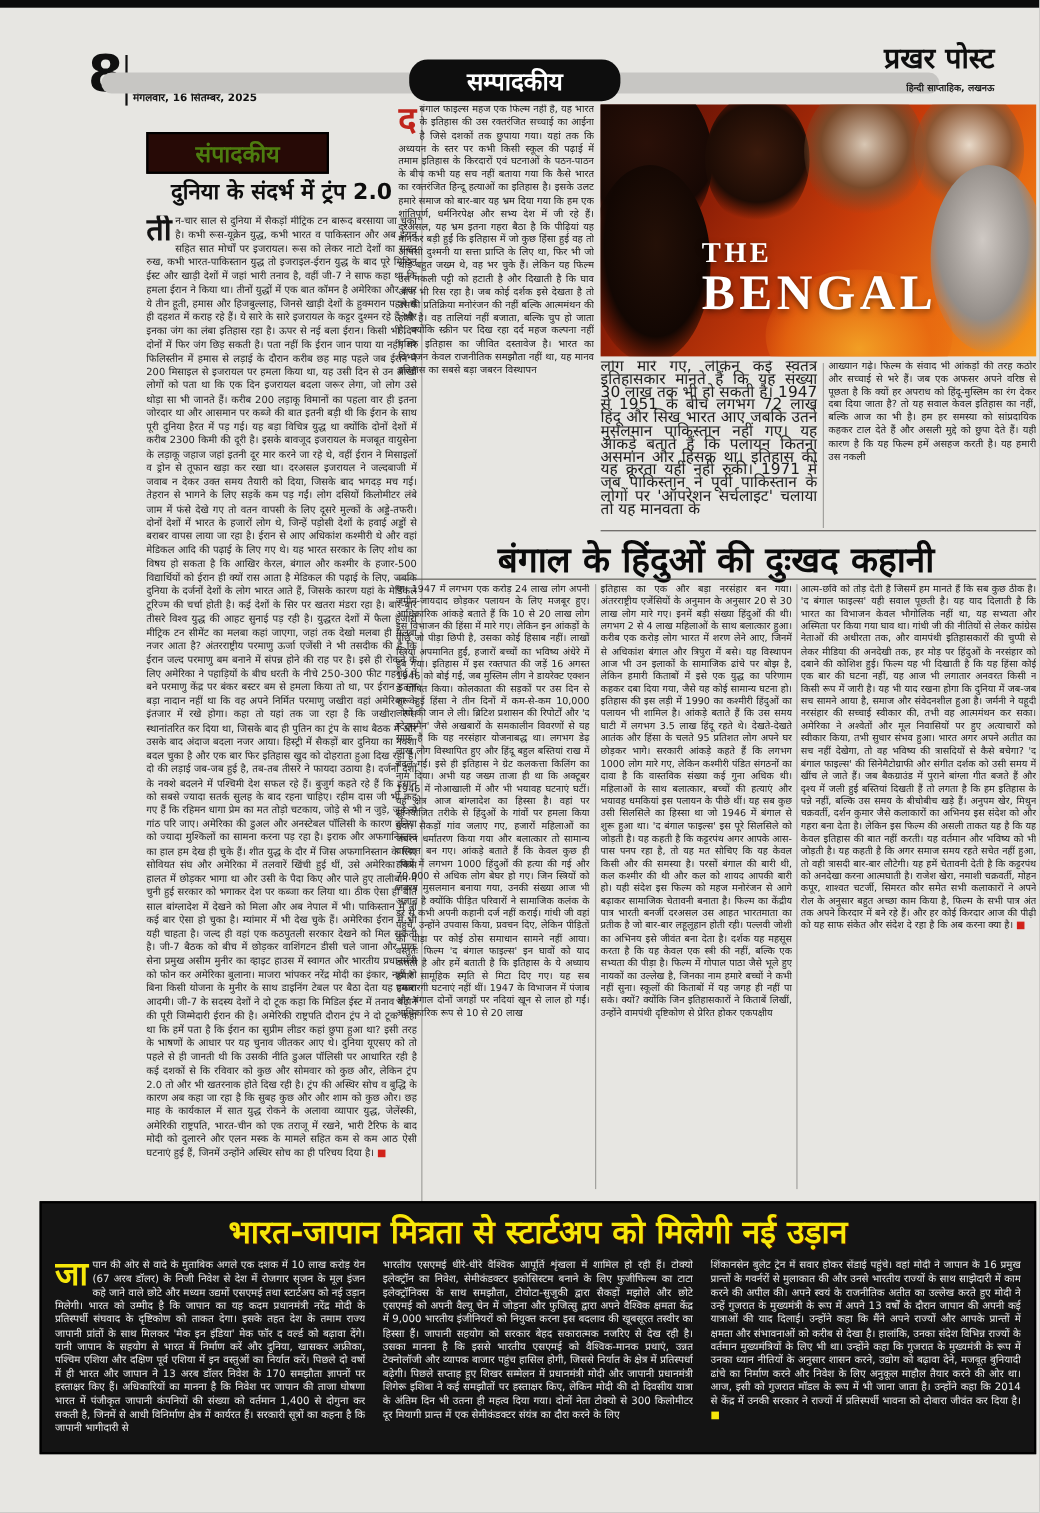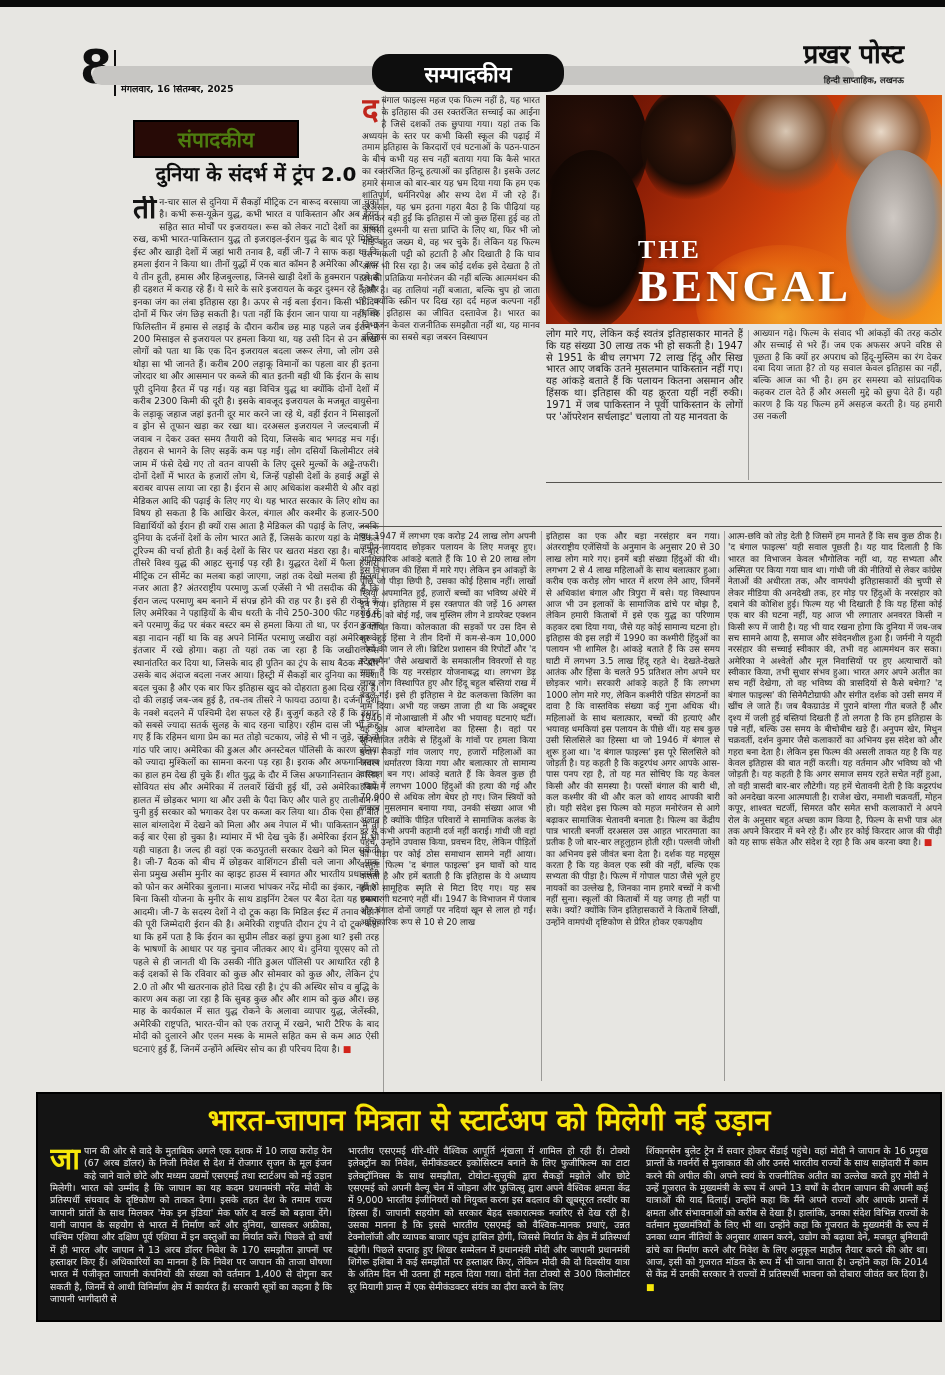--- a/index.html
+++ b/index.html
@@ -33,24 +33,24 @@
   .dropcap-yellow{float:left;font-size:30px;line-height:27px;font-weight:bold;color:#f6e70a;padding:0 4px 0 0;}
   .endmark-red{color:#d2231a;font-size:9px;}
   .endmark-yellow{color:#f6e70a;font-size:9px;}
 
   
   #bg-intro{left:362px;top:95px;width:178px;height:392px;font-size:8.9px;line-height:11.85px;}
   #poster{left:546px;top:95px;width:396px;height:229px;overflow:hidden;
     background:linear-gradient(125deg,#4a0c04 0%,#8c1e06 28%,#c93c0a 55%,#e86a10 78%,#f59b1c 100%);}
   .blob{position:absolute;border-radius:50%;}
   #poster-title{position:absolute;left:92px;top:122px;color:#fff;font-family:"Liberation Serif",serif;
-    text-shadow:0 2px 6px rgba(0,0,0,.55);margin-top:20px;}
+    text-shadow:0 2px 6px rgba(0,0,0,.55);}
   #poster-title .t1{font-size:26px;font-weight:bold;letter-spacing:3px;line-height:1;}
   #poster-title .t2{font-size:45px;font-weight:bold;letter-spacing:4px;line-height:1.05;}
-  #bg-below{left:546px;top:328px;width:197px;height:155px;font-size:10px;line-height:11.8px;}
+  #bg-below{left:546px;top:328px;width:197px;height:155px;font-size:14px;line-height:11.8px;}
   #bg-righttop{left:753px;top:328px;width:189px;height:155px;font-size:8.9px;line-height:11.8px;}
   #bg-headline{left:360px;top:486px;width:582px;text-align:center;font-size:32px;font-weight:bold;color:#0b0b0b;}
   #bg-c1{left:360px;top:531px;width:176px;height:552px;font-size:8.7px;line-height:11.35px;}
   #bg-c2{left:546px;top:531px;width:174px;height:552px;font-size:8.7px;line-height:11.35px;}
   #bg-c3{left:728px;top:531px;width:214px;height:552px;font-size:8.7px;line-height:11.35px;}
 
   
   #jp-box{left:36px;top:1092px;width:906px;height:230px;background:#141414;border:2px solid #000;box-sizing:border-box;}
   #jp-headline{position:absolute;left:0;top:5px;width:100%;text-align:center;font-size:29px;font-weight:bold;
     color:#f6e70a;text-shadow:1px 1px 0 #5a0c00;}
@@ -99,20 +99,21 @@
       <div class="t1">THE</div>
       <div class="t2">BENGAL</div>
     </div>
   </div>
 
   <div class="abs jtxt" id="bg-below">लोग मारे गए, लेकिन कई स्वतंत्र इतिहासकार मानते हैं कि यह संख्या 30 लाख तक भी हो सकती है। 1947 से 1951 के बीच लगभग 72 लाख हिंदू और सिख भारत आए जबकि उतने मुसलमान पाकिस्तान नहीं गए। यह आंकड़े बताते हैं कि पलायन कितना असमान और हिंसक था। इतिहास की यह क्रूरता यहीं नहीं रुकी। 1971 में जब पाकिस्तान ने पूर्वी पाकिस्तान के लोगों पर 'ऑपरेशन सर्चलाइट' चलाया तो यह मानवता के</div>
   <div class="vrule" style="left:748px;top:330px;height:150px;"></div>
   <div class="abs jtxt" id="bg-righttop">आख्यान गढ़े। फिल्म के संवाद भी आंकड़ों की तरह कठोर और सच्चाई से भरे हैं। जब एक अफसर अपने वरिष्ठ से पूछता है कि क्यों हर अपराध को हिंदू-मुस्लिम का रंग देकर दबा दिया जाता है? तो यह सवाल केवल इतिहास का नहीं, बल्कि आज का भी है। हम हर समस्या को सांप्रदायिक कहकर टाल देते हैं और असली मुद्दे को छुपा देते हैं। यही कारण है कि यह फिल्म हमें असहज करती है। यह हमारी उस नकली</div>
 
   <div class="hrule" style="left:546px;top:482px;width:396px;"></div>
+  <div class="abs" id="bg-headline">बंगाल के हिंदुओं की दुःखद कहानी</div>
   <div class="hrule" style="left:360px;top:526px;width:582px;"></div>
 
   <div class="abs jtxt" id="bg-c1">था। 1947 में लगभग एक करोड़ 24 लाख लोग अपनी जमीन-जायदाद छोड़कर पलायन के लिए मजबूर हुए। आधिकारिक आंकड़े बताते हैं कि 10 से 20 लाख लोग इस विभाजन की हिंसा में मारे गए। लेकिन इन आंकड़ों के पीछे जो पीड़ा छिपी है, उसका कोई हिसाब नहीं। लाखों स्त्रियां अपमानित हुईं, हजारों बच्चों का भविष्य अंधेरे में डूब गया। इतिहास में इस रक्तपात की जड़ें 16 अगस्त 1946 को बोई गईं, जब मुस्लिम लीग ने डायरेक्ट एक्शन डे घोषित किया। कोलकाता की सड़कों पर उस दिन से शुरू हुई हिंसा ने तीन दिनों में कम-से-कम 10,000 लोगों की जान ले ली। ब्रिटिश प्रशासन की रिपोर्टों और 'द स्टेट्समैन' जैसे अखबारों के समकालीन विवरणों से यह साफ है कि यह नरसंहार योजनाबद्ध था। लगभग डेढ़ लाख लोग विस्थापित हुए और हिंदू बहुल बस्तियां राख में बदल गईं। इसे ही इतिहास ने ग्रेट कलकत्ता किलिंग का नाम दिया। अभी यह जख्म ताजा ही था कि अक्टूबर 1946 में नोआखाली में और भी भयावह घटनाएं घटीं। यह क्षेत्र आज बांग्लादेश का हिस्सा है। वहां पर सुनियोजित तरीके से हिंदुओं के गांवों पर हमला किया गया। सैकड़ों गांव जलाए गए, हजारों महिलाओं का जबरन धर्मांतरण किया गया और बलात्कार तो सामान्य वारदात बन गए। आंकड़े बताते हैं कि केवल कुछ ही हफ्तों में लगभग 1000 हिंदुओं की हत्या की गई और 70,000 से अधिक लोग बेघर हो गए। जिन स्त्रियों को जबरन मुसलमान बनाया गया, उनकी संख्या आज भी अज्ञात है क्योंकि पीड़ित परिवारों ने सामाजिक कलंक के डर से कभी अपनी कहानी दर्ज नहीं कराई। गांधी जी वहां पहुंचे, उन्होंने उपवास किया, प्रवचन दिए, लेकिन पीड़ितों की पीड़ा पर कोई ठोस समाधान सामने नहीं आया। वस्तुतः फिल्म 'द बंगाल फाइल्स' इन घावों को याद कराती है और हमें बताती है कि इतिहास के ये अध्याय हमारे सामूहिक स्मृति से मिटा दिए गए। यह सब एकबारगी घटनाएं नहीं थीं। 1947 के विभाजन में पंजाब और बंगाल दोनों जगहों पर नदियां खून से लाल हो गईं। आधिकारिक रूप से 10 से 20 लाख</div>
   <div class="vrule" style="left:541px;top:531px;height:550px;"></div>
   <div class="abs jtxt" id="bg-c2">इतिहास का एक और बड़ा नरसंहार बन गया। अंतरराष्ट्रीय एजेंसियों के अनुमान के अनुसार 20 से 30 लाख लोग मारे गए। इनमें बड़ी संख्या हिंदुओं की थी। लगभग 2 से 4 लाख महिलाओं के साथ बलात्कार हुआ। करीब एक करोड़ लोग भारत में शरण लेने आए, जिनमें से अधिकांश बंगाल और त्रिपुरा में बसे। यह विस्थापन आज भी उन इलाकों के सामाजिक ढांचे पर बोझ है, लेकिन हमारी किताबों में इसे एक युद्ध का परिणाम कहकर दबा दिया गया, जैसे यह कोई सामान्य घटना हो। इतिहास की इस लड़ी में 1990 का कश्मीरी हिंदुओं का पलायन भी शामिल है। आंकड़े बताते हैं कि उस समय घाटी में लगभग 3.5 लाख हिंदू रहते थे। देखते-देखते आतंक और हिंसा के चलते 95 प्रतिशत लोग अपने घर छोड़कर भागे। सरकारी आंकड़े कहते हैं कि लगभग 1000 लोग मारे गए, लेकिन कश्मीरी पंडित संगठनों का दावा है कि वास्तविक संख्या कई गुना अधिक थी। महिलाओं के साथ बलात्कार, बच्चों की हत्याएं और भयावह धमकियां इस पलायन के पीछे थीं। यह सब कुछ उसी सिलसिले का हिस्सा था जो 1946 में बंगाल से शुरू हुआ था। 'द बंगाल फाइल्स' इस पूरे सिलसिले को जोड़ती है। यह कहती है कि कट्टरपंथ अगर आपके आस-पास पनप रहा है, तो यह मत सोचिए कि यह केवल किसी और की समस्या है। परसों बंगाल की बारी थी, कल कश्मीर की थी और कल को शायद आपकी बारी हो। यही संदेश इस फिल्म को महज मनोरंजन से आगे बढ़ाकर सामाजिक चेतावनी बनाता है। फिल्म का केंद्रीय पात्र भारती बनर्जी दरअसल उस आहत भारतमाता का प्रतीक है जो बार-बार लहूलुहान होती रही। पल्लवी जोशी का अभिनय इसे जीवंत बना देता है। दर्शक यह महसूस करता है कि यह केवल एक स्त्री की नहीं, बल्कि एक सभ्यता की पीड़ा है। फिल्म में गोपाल पाठा जैसे भूले हुए नायकों का उल्लेख है, जिनका नाम हमारे बच्चों ने कभी नहीं सुना। स्कूलों की किताबों में यह जगह ही नहीं पा सके। क्यों? क्योंकि जिन इतिहासकारों ने किताबें लिखीं, उन्होंने वामपंथी दृष्टिकोण से प्रेरित होकर एकपक्षीय</div>
   <div class="vrule" style="left:724px;top:531px;height:550px;"></div>
   <div class="abs jtxt" id="bg-c3">
     <span>आत्म-छवि को तोड़ देती है जिसमें हम मानते हैं कि सब कुछ ठीक है। 'द बंगाल फाइल्स' यही सवाल पूछती है। यह याद दिलाती है कि भारत का विभाजन केवल भौगोलिक नहीं था, यह सभ्यता और अस्मिता पर किया गया घाव था। गांधी जी की नीतियों से लेकर कांग्रेस नेताओं की अधीरता तक, और वामपंथी इतिहासकारों की चुप्पी से लेकर मीडिया की अनदेखी तक, हर मोड़ पर हिंदुओं के नरसंहार को दबाने की कोशिश हुई। फिल्म यह भी दिखाती है कि यह हिंसा कोई एक बार की घटना नहीं, यह आज भी लगातार अनवरत किसी न किसी रूप में जारी है। यह भी याद रखना होगा कि दुनिया में जब-जब सच सामने आया है, समाज और संवेदनशील हुआ है। जर्मनी ने यहूदी नरसंहार की सच्चाई स्वीकार की, तभी वह आत्ममंथन कर सका। अमेरिका ने अश्वेतों और मूल निवासियों पर हुए अत्याचारों को स्वीकार किया, तभी सुधार संभव हुआ। भारत अगर अपने अतीत का सच नहीं देखेगा, तो वह भविष्य की त्रासदियों से कैसे बचेगा? 'द बंगाल फाइल्स' की सिनेमैटोग्राफी और संगीत दर्शक को उसी समय में खींच ले जाते हैं। जब बैकग्राउंड में पुराने बांग्ला गीत बजते हैं और दृश्य में जली हुई बस्तियां दिखती हैं तो लगता है कि हम इतिहास के पन्ने नहीं, बल्कि उस समय के बीचोबीच खड़े हैं। अनुपम खेर, मिथुन चक्रवर्ती, दर्शन कुमार जैसे कलाकारों का अभिनय इस संदेश को और गहरा बना देता है। लेकिन इस फिल्म की असली ताकत यह है कि यह केवल इतिहास की बात नहीं करती। यह वर्तमान और भविष्य को भी जोड़ती है। यह कहती है कि अगर समाज समय रहते सचेत नहीं हुआ, तो वही त्रासदी बार-बार लौटेगी। यह हमें चेतावनी देती है कि कट्टरपंथ को अनदेखा करना आत्मघाती है। राजेश खेरा, नमाशी चक्रवर्ती, मोहन कपूर, शाश्वत चटर्जी, सिमरत कौर समेत सभी कलाकारों ने अपने रोल के अनुसार बहुत अच्छा काम किया है, फिल्म के सभी पात्र अंत तक अपने किरदार में बने रहे हैं। और हर कोई किरदार आज की पीढ़ी को यह साफ संकेत और संदेश दे रहा है कि अब करना क्या है।</span>
     <span class="endmark-red">■</span>
   </div>

